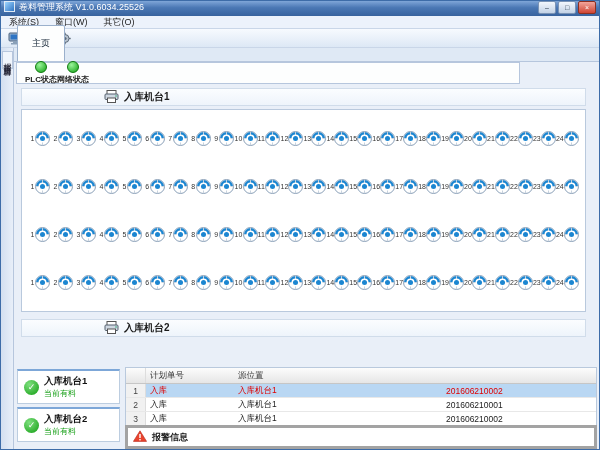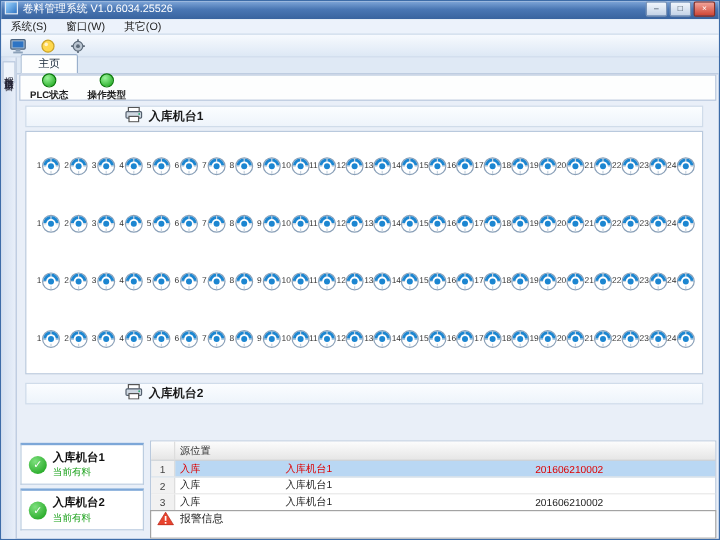--- a/index.html
+++ b/index.html
@@ -32,23 +32,23 @@
   
   .side-strip{position:absolute;left:0;top:47px;width:13px;height:401px;
     background:linear-gradient(90deg,#d3dff0,#e8eff9);border-right:1px solid #b6c6dd;box-sizing:border-box}
   .side-tab{margin:3px auto 0;writing-mode:vertical-rl;font-size:8px;color:#223;letter-spacing:1px;
     background:#f0f5fc;border:1px solid #b6c6dd;padding:5px 0;width:11px;box-sizing:border-box;display:block}
 
   
   .tabstrip{position:absolute;left:13px;top:47px;width:585px;height:14px;background:#dfe9f5;
     display:flex;align-items:flex-end;padding-left:3px;box-sizing:border-box;border-bottom:1px solid #b6c6dd}
   .tab{background:#fdfefe;border:1px solid #9ab0cc;border-bottom:none;font-size:9px;
-    padding:1px 14px;border-radius:2px 2px 0 0;color:#123}
-  .ledbar{position:absolute;left:15px;top:61px;width:581px;height:22px;background:#fdfefe;
-    border:1px solid #b6c6dd;box-sizing:border-box;display:flex;align-items:center;gap:16px;padding-left:8px}
+    padding:11px 14px;border-radius:2px 2px 0 0;color:#123}
+  .ledbar{position:absolute;left:15px;top:61px;width:504px;height:22px;background:#fdfefe;
+    border:1px solid #b6c6dd;box-sizing:border-box;display:flex;align-items:center;padding-left:8px}
   .led-group{display:flex;flex-direction:column;align-items:center;gap:1px}
   .led{width:10px;height:10px;border-radius:50%;border:1px solid #0c7a0c;
     background:radial-gradient(circle at 35% 30%,#9bf59b,#12a012)}
   .led-label{font-size:8px;font-weight:bold;color:#222}
 
   
   .machine-header{position:absolute;left:20px;width:565px;height:18px;
     background:linear-gradient(#fbfdff,#eef4fb);border:1px solid #d0dcea;box-sizing:border-box;
     display:flex;align-items:center;gap:5px;padding-left:82px;font-size:10px;font-weight:bold;color:#1a1a1a}
   #mh1{top:87px}
@@ -84,22 +84,22 @@
     align-items:stretch;border-bottom:1px solid #e8e8e8}
   .tbl-head{height:15px;background:linear-gradient(#fcfcfc,#e6e6e6);border-bottom:1px solid #c6c6c6;color:#333}
   .cell{padding-left:4px;overflow:hidden;white-space:nowrap;display:flex;align-items:center;box-sizing:border-box}
   .cell.gutter{background:#f1f1f1;border-right:1px solid #ddd;justify-content:center;padding:0;color:#444}
   .tbl-head .cell.gutter{background:transparent;border-right:1px solid #ddd}
   .tbl-row.selected{background:#b9d7f3}
   .cell.alert{color:#dd0000}
 
   
   .alarm{position:absolute;left:124px;top:424px;width:472px;height:24px;background:#fff;
-    border:1px solid #a3a3a3;box-sizing:border-box;display:flex;gap:5px;
-    padding-left:5px;font-size:9px;font-weight:normal;color:#222}
+    border:3px solid #a3a3a3;box-sizing:border-box;display:flex;align-items:center;gap:5px;
+    padding-left:5px;font-size:9px;font-weight:bold;color:#222}
 </style>
 </head>
 <body>
 
 <div class="titlebar">
   <span class="app-icon"></span>
   <span class="title-text">卷料管理系统 V1.0.6034.25526</span>
   <span class="window-controls">
       <span class="winbtn minimize-button">–</span>
       <span class="winbtn maximize-button">□</span>
@@ -150,21 +150,21 @@
   <span class="tab">主页</span>
 </div>
 
 <div class="ledbar">
     <div class="led-group">
       <span class="led"></span>
       <span class="led-label">PLC状态</span>
     </div>
     <div class="led-group">
       <span class="led"></span>
-      <span class="led-label">操作类型</span>
+      <span class="led-label">网络状态</span>
     </div>
   </div>
 
 <div class="machine-header" id="mh1">
   <span>
     <svg width="15" height="13">
         <rect x="3" y="0.5" width="9" height="4" fill="#fff" stroke="#555"></rect>
         <rect x="1" y="4" width="13" height="5.5" rx="1" fill="#cfd8e2" stroke="#55606e"></rect>
         <rect x="3.5" y="8" width="8" height="4.5" fill="#fff" stroke="#555"></rect>
         <circle cx="12" cy="6" r="0.8" fill="#3a7"></circle>
@@ -785,36 +785,38 @@
       <div class="card-text">
         <div class="card-title">入库机台2</div>
         <div class="card-status">当前有料</div>
       </div>
     </div>
   </div>
 
 <div class="tbl">
   <div class="tbl-row tbl-head">
       <div class="cell gutter"></div>
+      <div class="cell">计划单号</div>
       <div class="cell">源位置</div>
     </div>
   <div>
       <div class="tbl-row selected">
         <div class="cell gutter">1</div>
         <div class="cell alert">入库</div>
         <div class="cell alert">入库机台1</div>
         <div class="cell"></div>
         <div class="cell alert">201606210002</div>
         <div class="cell"></div>
       </div>
       <div class="tbl-row">
         <div class="cell gutter">2</div>
         <div class="cell">入库</div>
         <div class="cell">入库机台1</div>
         <div class="cell"></div>
+        <div class="cell">201606210001</div>
         <div class="cell"></div>
       </div>
       <div class="tbl-row">
         <div class="cell gutter">3</div>
         <div class="cell">入库</div>
         <div class="cell">入库机台1</div>
         <div class="cell"></div>
         <div class="cell">201606210002</div>
         <div class="cell"></div>
       </div>

